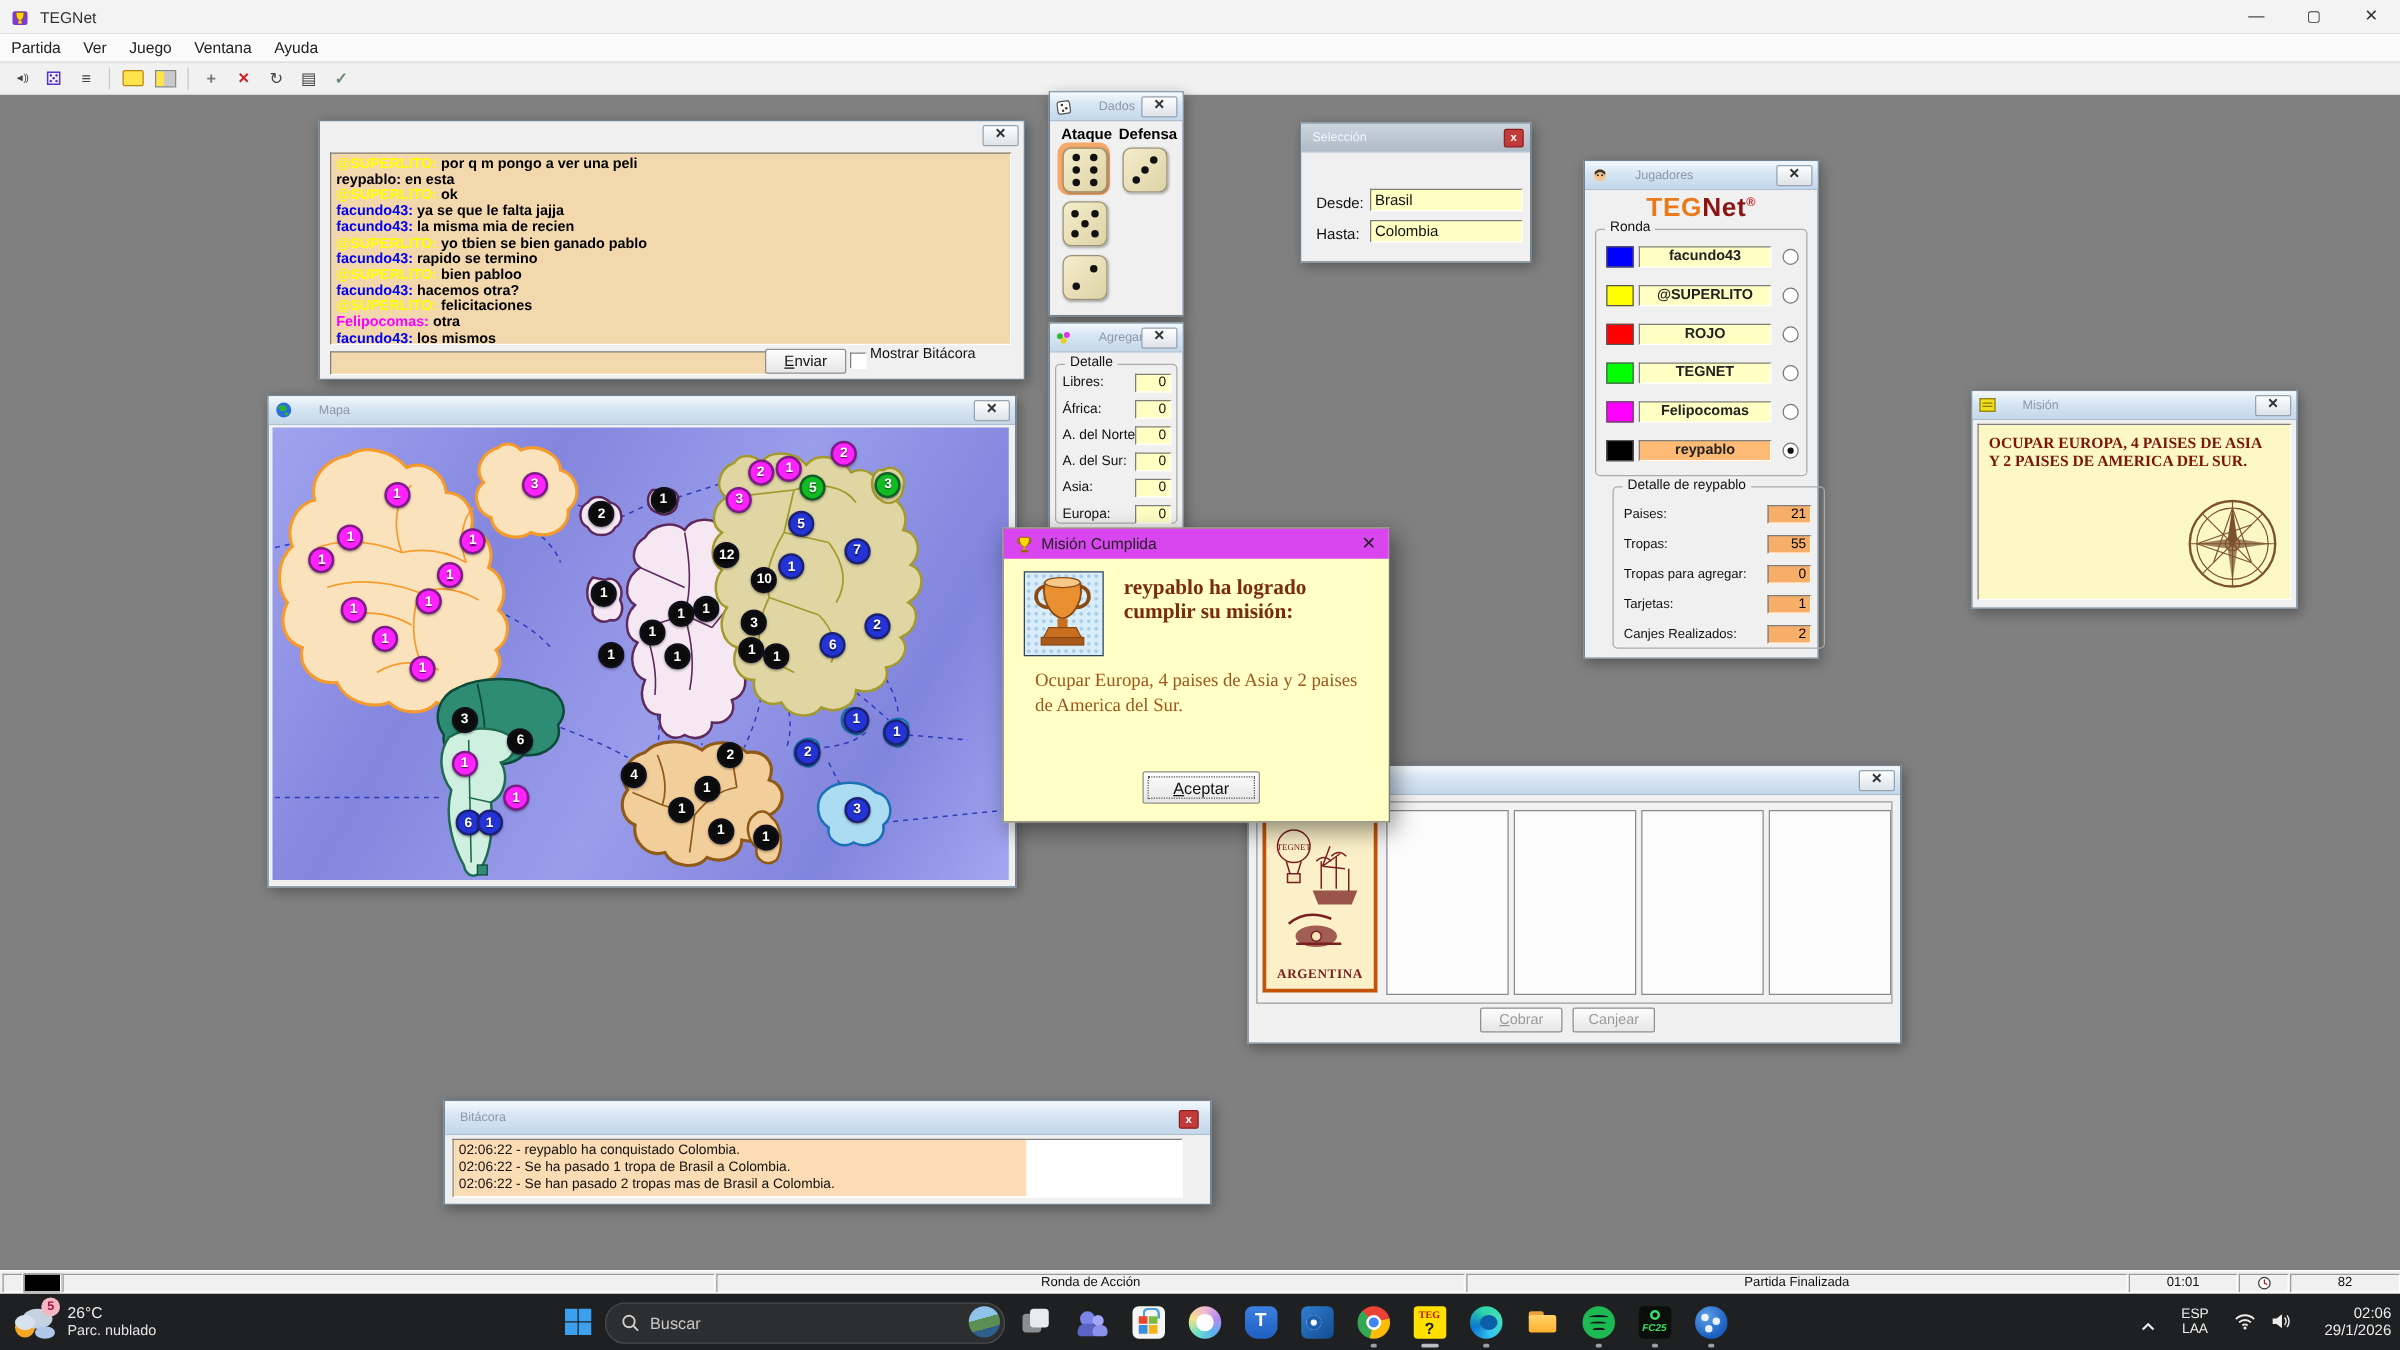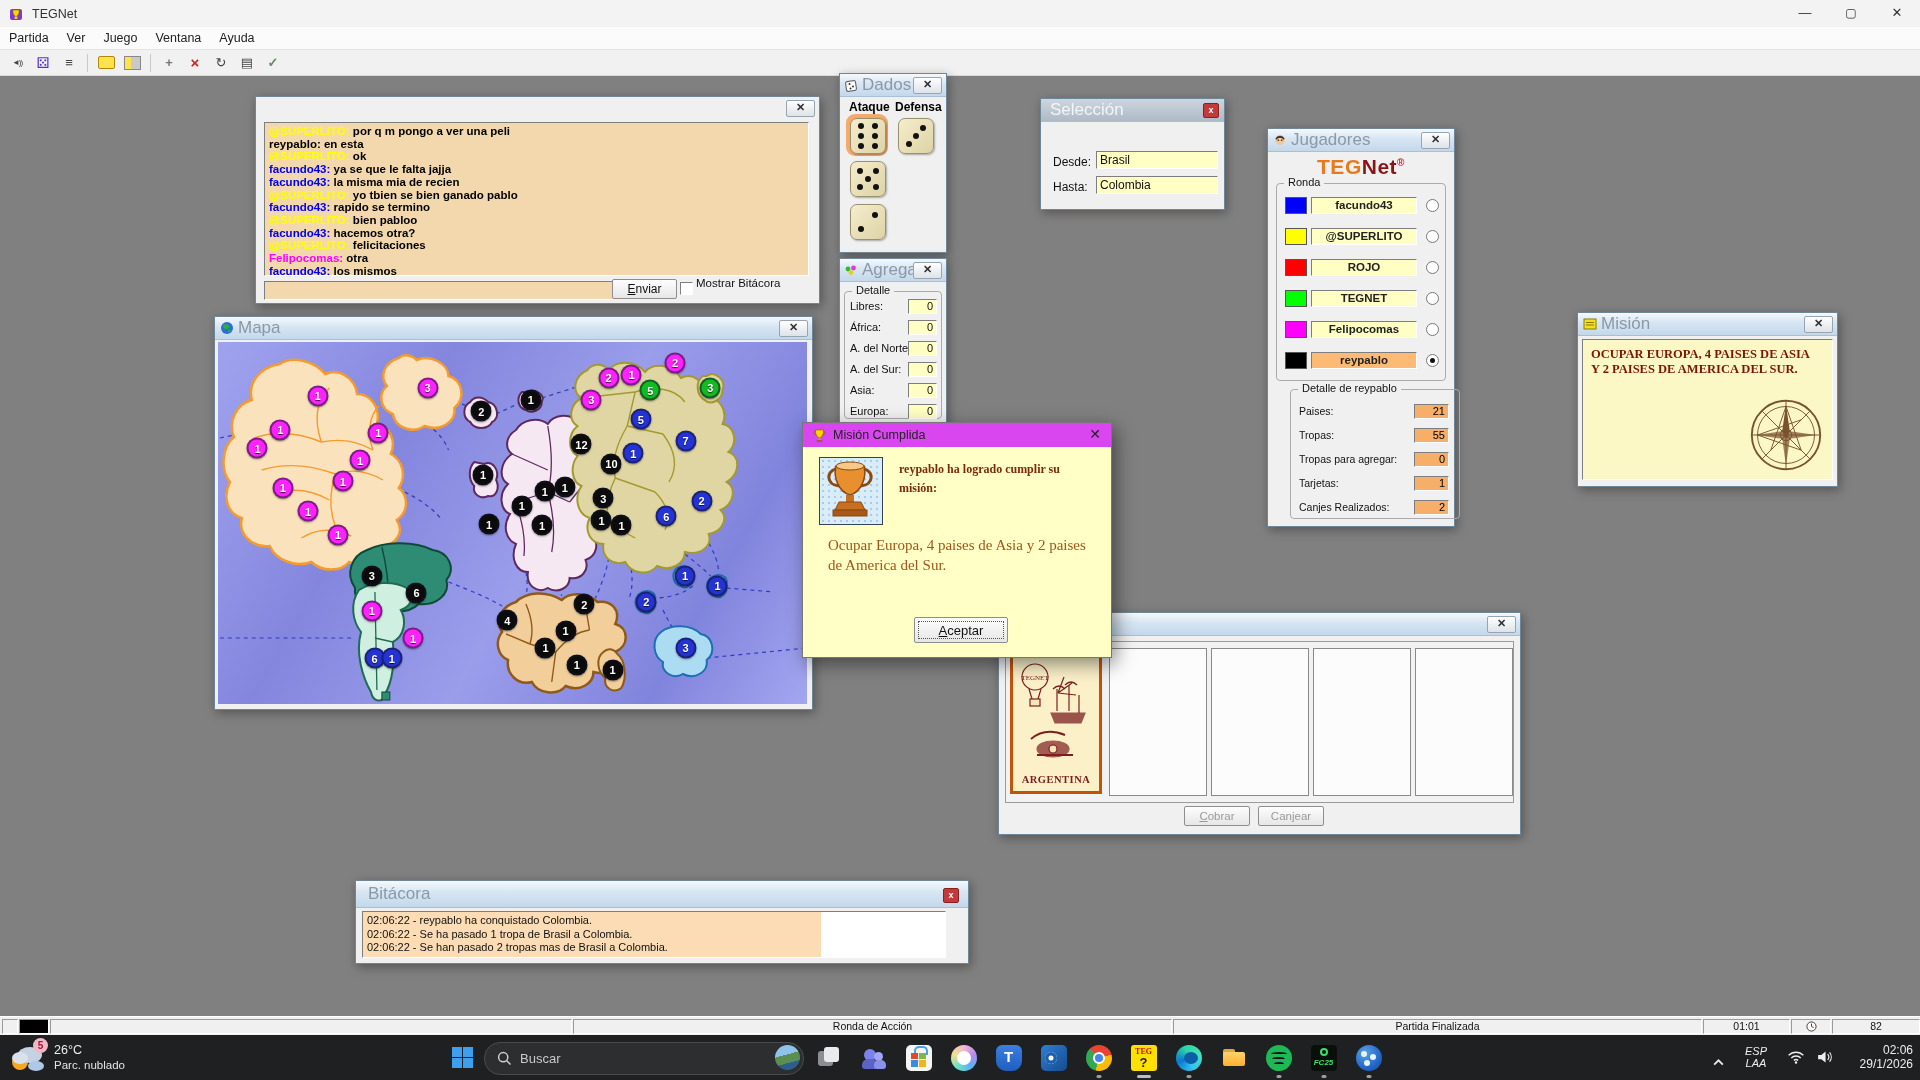--- a/index.html
+++ b/index.html
@@ -12,21 +12,21 @@
   #menubar{position:absolute;left:0;top:27px;width:100%;height:22px;background:#FBFBFB;border-bottom:1px solid #E3E3E3;display:flex;align-items:center;}
   .menuitem{font-size:12.5px;color:#222;padding:0 9px;line-height:21px;}
   #toolbar{position:absolute;left:0;top:50px;width:100%;height:26px;background:#F1F1F1;border-bottom:1px solid #D8D8D8;display:flex;align-items:center;padding-left:4px;box-sizing:border-box;}
   .tbtn{width:22px;height:20px;margin:0 1px;display:flex;align-items:center;justify-content:center;border:1px solid transparent;border-radius:2px;font-size:13px;color:#444;}
   .tsep{width:1px;height:18px;background:#C9C9C9;margin:0 5px;}
   .ico-chat{width:15px;height:11px;background:#FFE34D;border:1px solid #B8860B;border-radius:2px;}
   .ico-img{width:15px;height:12px;background:linear-gradient(90deg,#FFE34D 0 40%,#C9C9C9 40%);border:1px solid #888;}
   
   .win{position:absolute;background:#F0F0F0;border:1px solid #6F8699;box-shadow:2px 3px 10px rgba(0,0,0,.35);}
   .tbar{position:absolute;left:0;top:0;right:0;height:22px;background:linear-gradient(#F4F9FD,#D6E5F3 45%,#C4D8EB);
-        border-bottom:1px solid #AABFD4;display:flex;align-items:center;padding:0 5px;color:#8C98A6;font-size:17px;}
+        border-bottom:1px solid #AABFD4;display:flex;align-items:center;padding:0 5px;color:#8C98A6;font-size:10px;gap:17px;}
   .tbar .ttl{margin-left:4px;}
   .closebtn{position:absolute;right:4px;top:3px;width:27px;height:15px;background:linear-gradient(#FEFEFE,#DDE3E9);
             border:1px solid #98A4B0;border-radius:2px;color:#333;font-size:11px;font-weight:bold;line-height:13px;text-align:center;}
   .xred{position:absolute;width:14px;height:13px;background:#C23B3B;border:1px solid #8E1F1F;color:#FFF;
         font-size:9px;font-weight:bold;line-height:12px;text-align:center;border-radius:2px;}
   .sunken{border-top:1px solid #7E7E7E;border-left:1px solid #7E7E7E;border-bottom:1px solid #FFF;border-right:1px solid #FFF;}
   .btn{background:linear-gradient(#FDFDFD,#E6E6E6);border:1px solid #8E8E8E;border-radius:2px;font-size:12px;color:#111;
        display:flex;align-items:center;justify-content:center;}
   .btn .lb{display:block;}
   .ulf .lb::first-letter{text-decoration:underline;}
@@ -65,21 +65,21 @@
   
   #mision-body{position:absolute;left:4px;top:26px;right:4px;bottom:6px;background:#FCF8C6;}
   #mision-text{position:absolute;left:8px;top:7px;width:225px;font-family:"Liberation Serif",serif;font-weight:bold;font-size:12.5px;color:#7B1505;line-height:15px;}
   
   #dlg{z-index:9;background:#FFFFC6;border:1px solid #777;box-shadow:4px 6px 18px rgba(0,0,0,.45);}
   #dlg-tbar{position:absolute;left:0;top:0;right:0;height:24px;background:#d946ef;display:flex;align-items:center;}
   #dlg-title{font-size:12.5px;color:#222;margin-left:6px;}
   #dlg-x{position:absolute;right:10px;top:3px;font-size:14px;color:#222;}
   #trophy-img{position:absolute;left:16px;top:34px;width:62px;height:66px;background-color:#D9ECF9;
               background-image:radial-gradient(#A6CCE8 1.3px,transparent 1.4px);background-size:6px 6px;border:1px solid #345;}
-  #dlg-head{position:absolute;left:96px;top:37px;width:200px;font-family:"Liberation Serif",serif;font-weight:bold;font-size:12px;color:#7A2B0E;line-height:19px;}
+  #dlg-head{position:absolute;left:96px;top:37px;width:200px;font-family:"Liberation Serif",serif;font-weight:bold;font-size:17px;color:#7A2B0E;line-height:19px;}
   #dlg-body{position:absolute;left:25px;top:112px;width:264px;font-family:"Liberation Serif",serif;font-size:15px;color:#A0551C;line-height:20px;}
   #dlg-btn{position:absolute;left:111px;top:194px;width:92px;height:24px;outline:1px dotted #555;outline-offset:-5px;font-size:13px;}
   
   #cards-frame{position:absolute;left:6px;top:28px;right:6px;height:160px;border:1px solid #9A9A9A;background:#F2F2F2;}
   .slot{position:absolute;top:6px;width:96px;height:146px;background:#FCFCFC;border:1px solid #8A8A8A;}
   #card-arg{position:absolute;left:4px;top:8px;width:92px;height:144px;background:#FBF0C8;border:3px solid #C4530A;box-sizing:border-box;}
   #card-arg .cname{position:absolute;bottom:6px;width:100%;text-align:center;font-family:"Liberation Serif",serif;font-weight:bold;font-size:10.5px;color:#7B2020;letter-spacing:.5px;}
   .cbtn{position:absolute;top:193px;width:64px;height:18px;color:#9A9A9A;font-size:11.5px;}
   
   #bit-list{position:absolute;left:6px;top:30px;width:582px;height:45px;background:#FFF;overflow:hidden;}
@@ -106,21 +106,21 @@
   #search-label{font-size:13px;color:#C9C9C9;margin-left:8px;}
   #bingimg{position:absolute;right:3px;top:2px;width:25px;height:25px;border-radius:50%;
            background:linear-gradient(165deg,#8FC3EA 0 40%,#5B8E52 40% 68%,#2D5E8C 68%);}
   #ticons{position:absolute;left:806px;top:0;height:45px;display:flex;}
   .tslot{width:45px;height:45px;display:flex;align-items:center;justify-content:center;position:relative;}
   .tico{width:26px;height:26px;border-radius:5px;position:relative;overflow:hidden;}
   .rundot{position:absolute;bottom:2px;left:50%;transform:translateX(-50%);width:5px;height:3px;border-radius:2px;background:#9BA0A6;}
   .rundot.wide{width:14px;background:#B9BEC4;}
   #tray{position:absolute;right:0;top:0;height:45px;}
   .tray-item{position:absolute;color:#EDEDED;}
-  #lang{font-size:11px;line-height:12px;text-align:center;font-style:italic;}
+  #lang{font-size:11px;line-height:12px;text-align:center;}
   #clockblk{font-size:12px;line-height:14px;text-align:right;}
   
   .i-taskview{background:transparent;} .i-taskview .b1{position:absolute;left:2px;top:6px;width:15px;height:15px;background:#8A8F94;border-radius:3px;}
   .i-taskview .b2{position:absolute;left:8px;top:2px;width:15px;height:15px;background:#E8EAEC;border-radius:3px;}
   .i-teams{background:transparent;} .i-teams .p1{position:absolute;left:3px;top:4px;width:12px;height:12px;border-radius:50%;background:#7B83EB;}
   .i-teams .p2{position:absolute;left:13px;top:7px;width:9px;height:9px;border-radius:50%;background:#9FA6F5;}
   .i-teams .p3{position:absolute;left:1px;top:14px;width:16px;height:10px;border-radius:6px 6px 3px 3px;background:#5B63C7;}
   .i-teams .p4{position:absolute;left:13px;top:15px;width:12px;height:9px;border-radius:5px 5px 3px 3px;background:#8A91E8;}
   .i-store{background:#F5F5F5;} .i-store .h{position:absolute;left:8px;top:1px;width:10px;height:7px;border:2px solid #4AA3E0;border-bottom:none;border-radius:5px 5px 0 0;}
   .i-store .g{position:absolute;left:5px;top:8px;width:16px;height:14px;display:grid;grid-template-columns:7px 7px;grid-gap:1px;}

